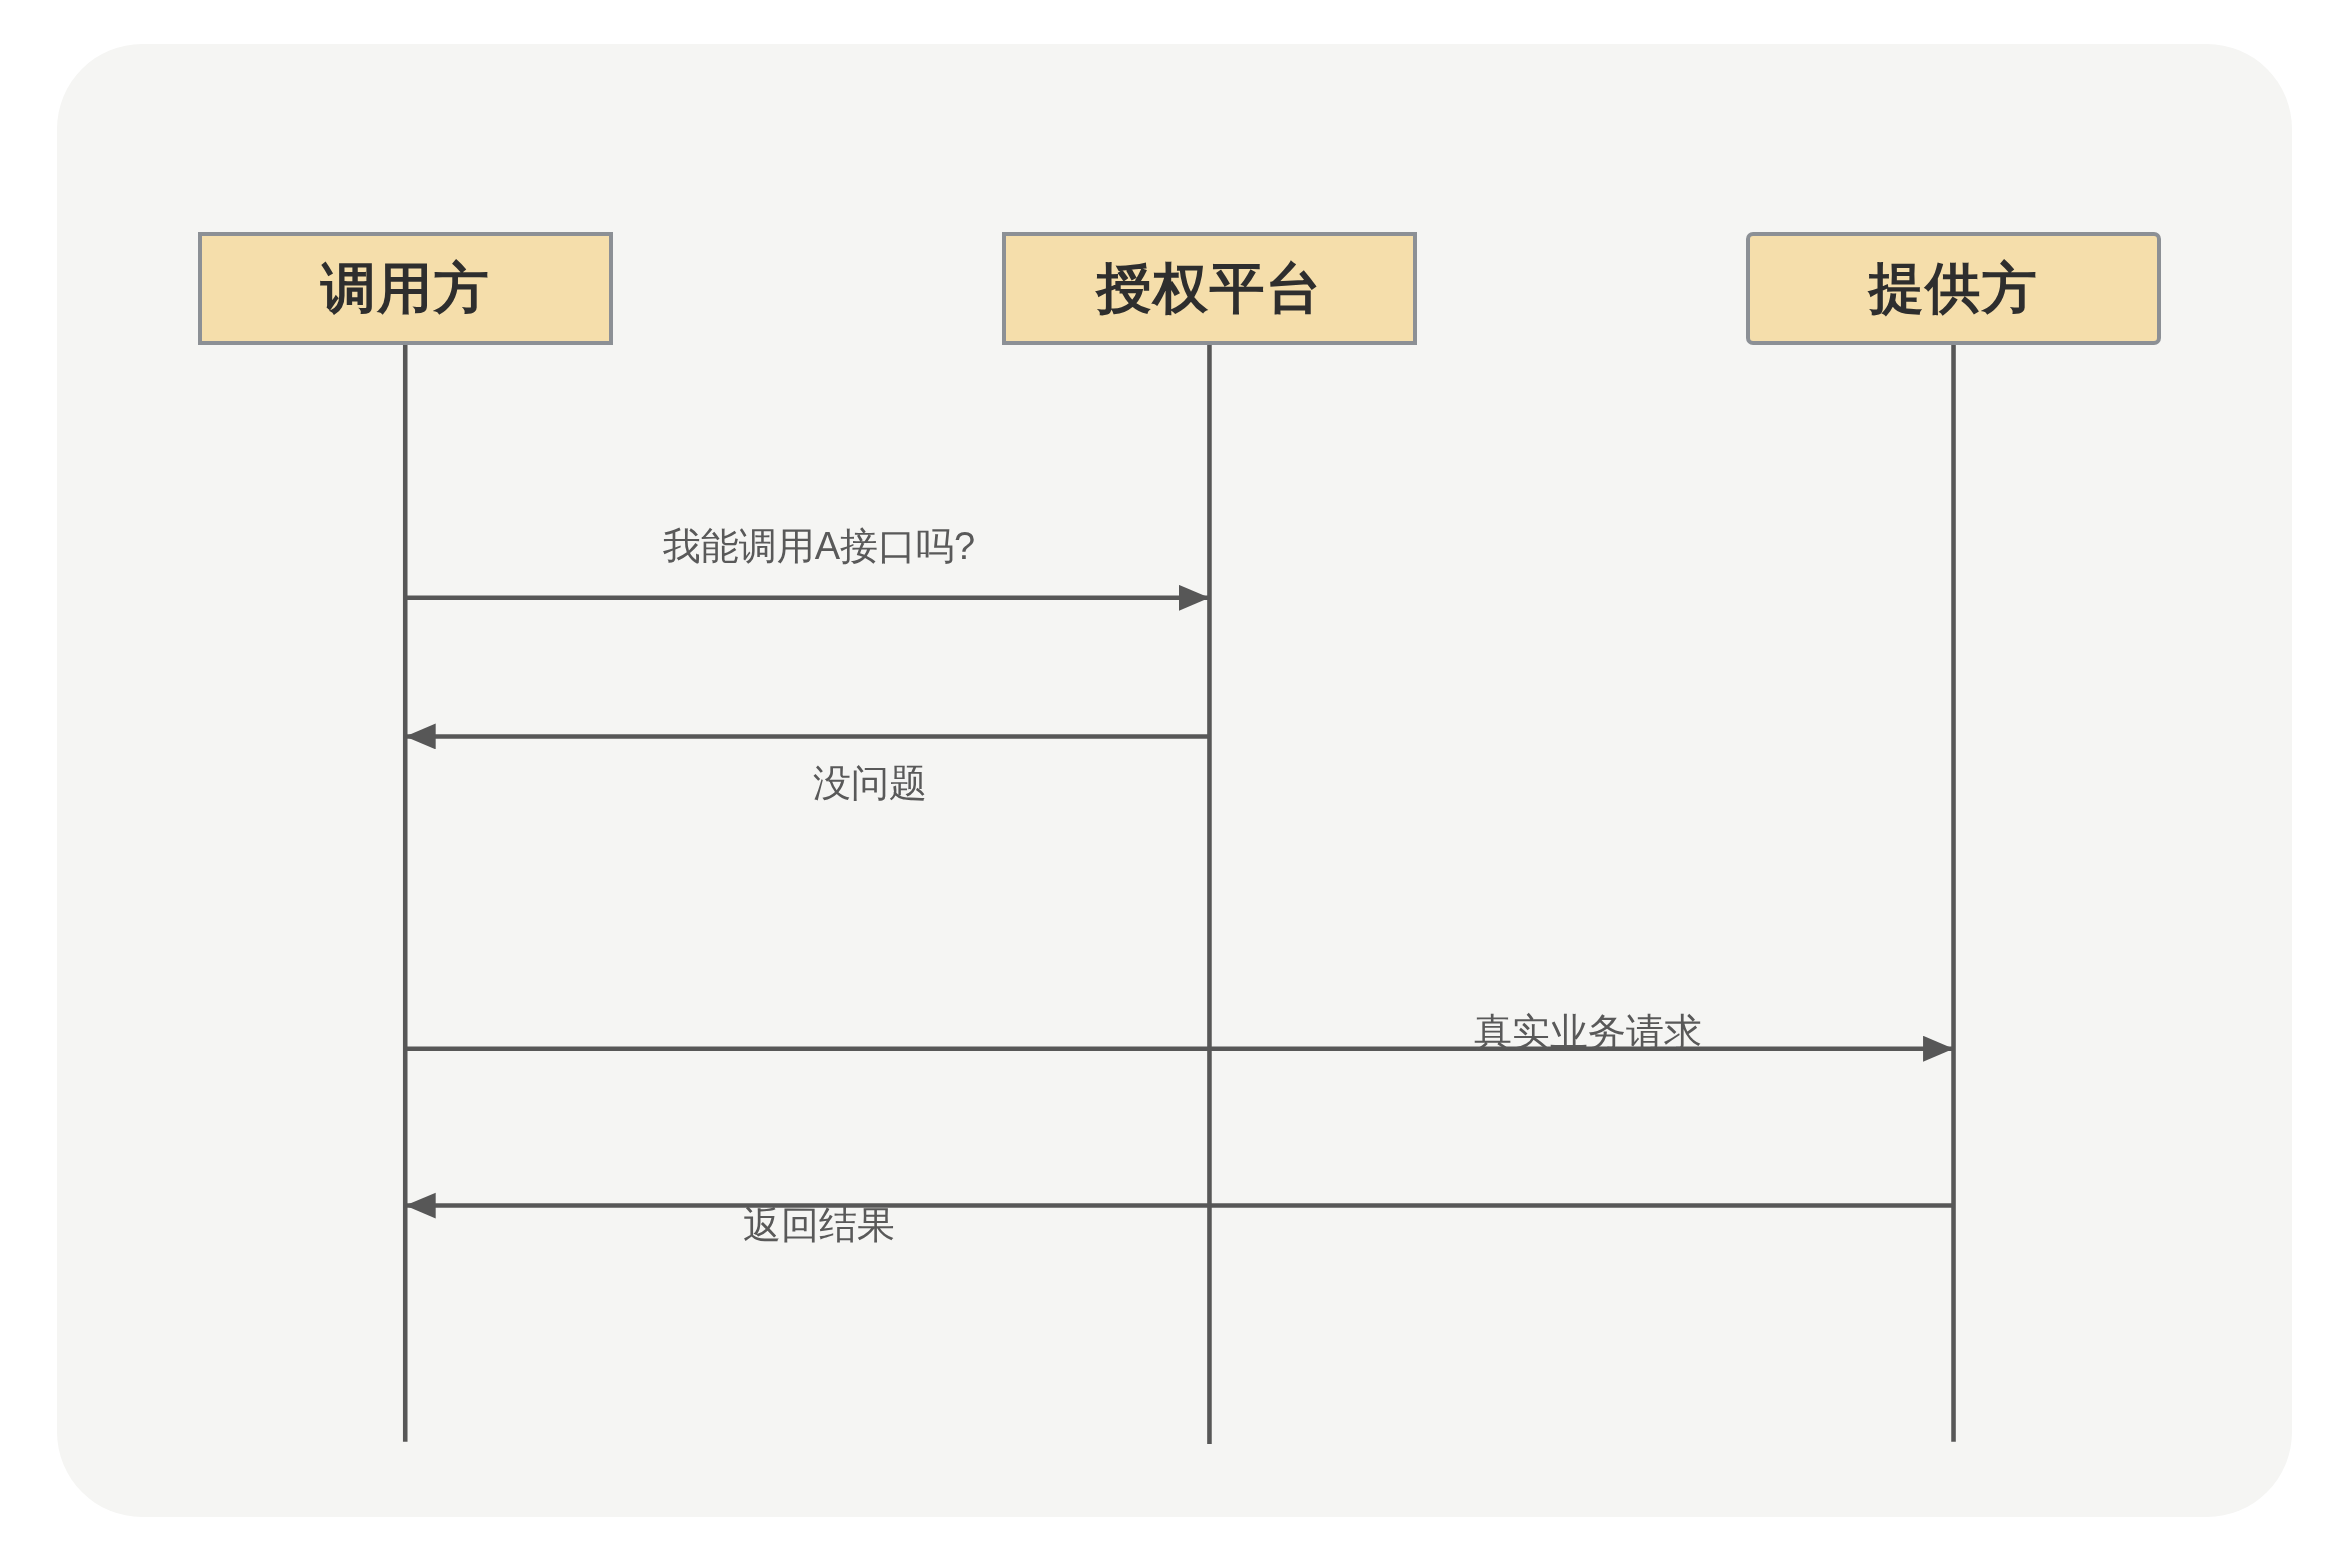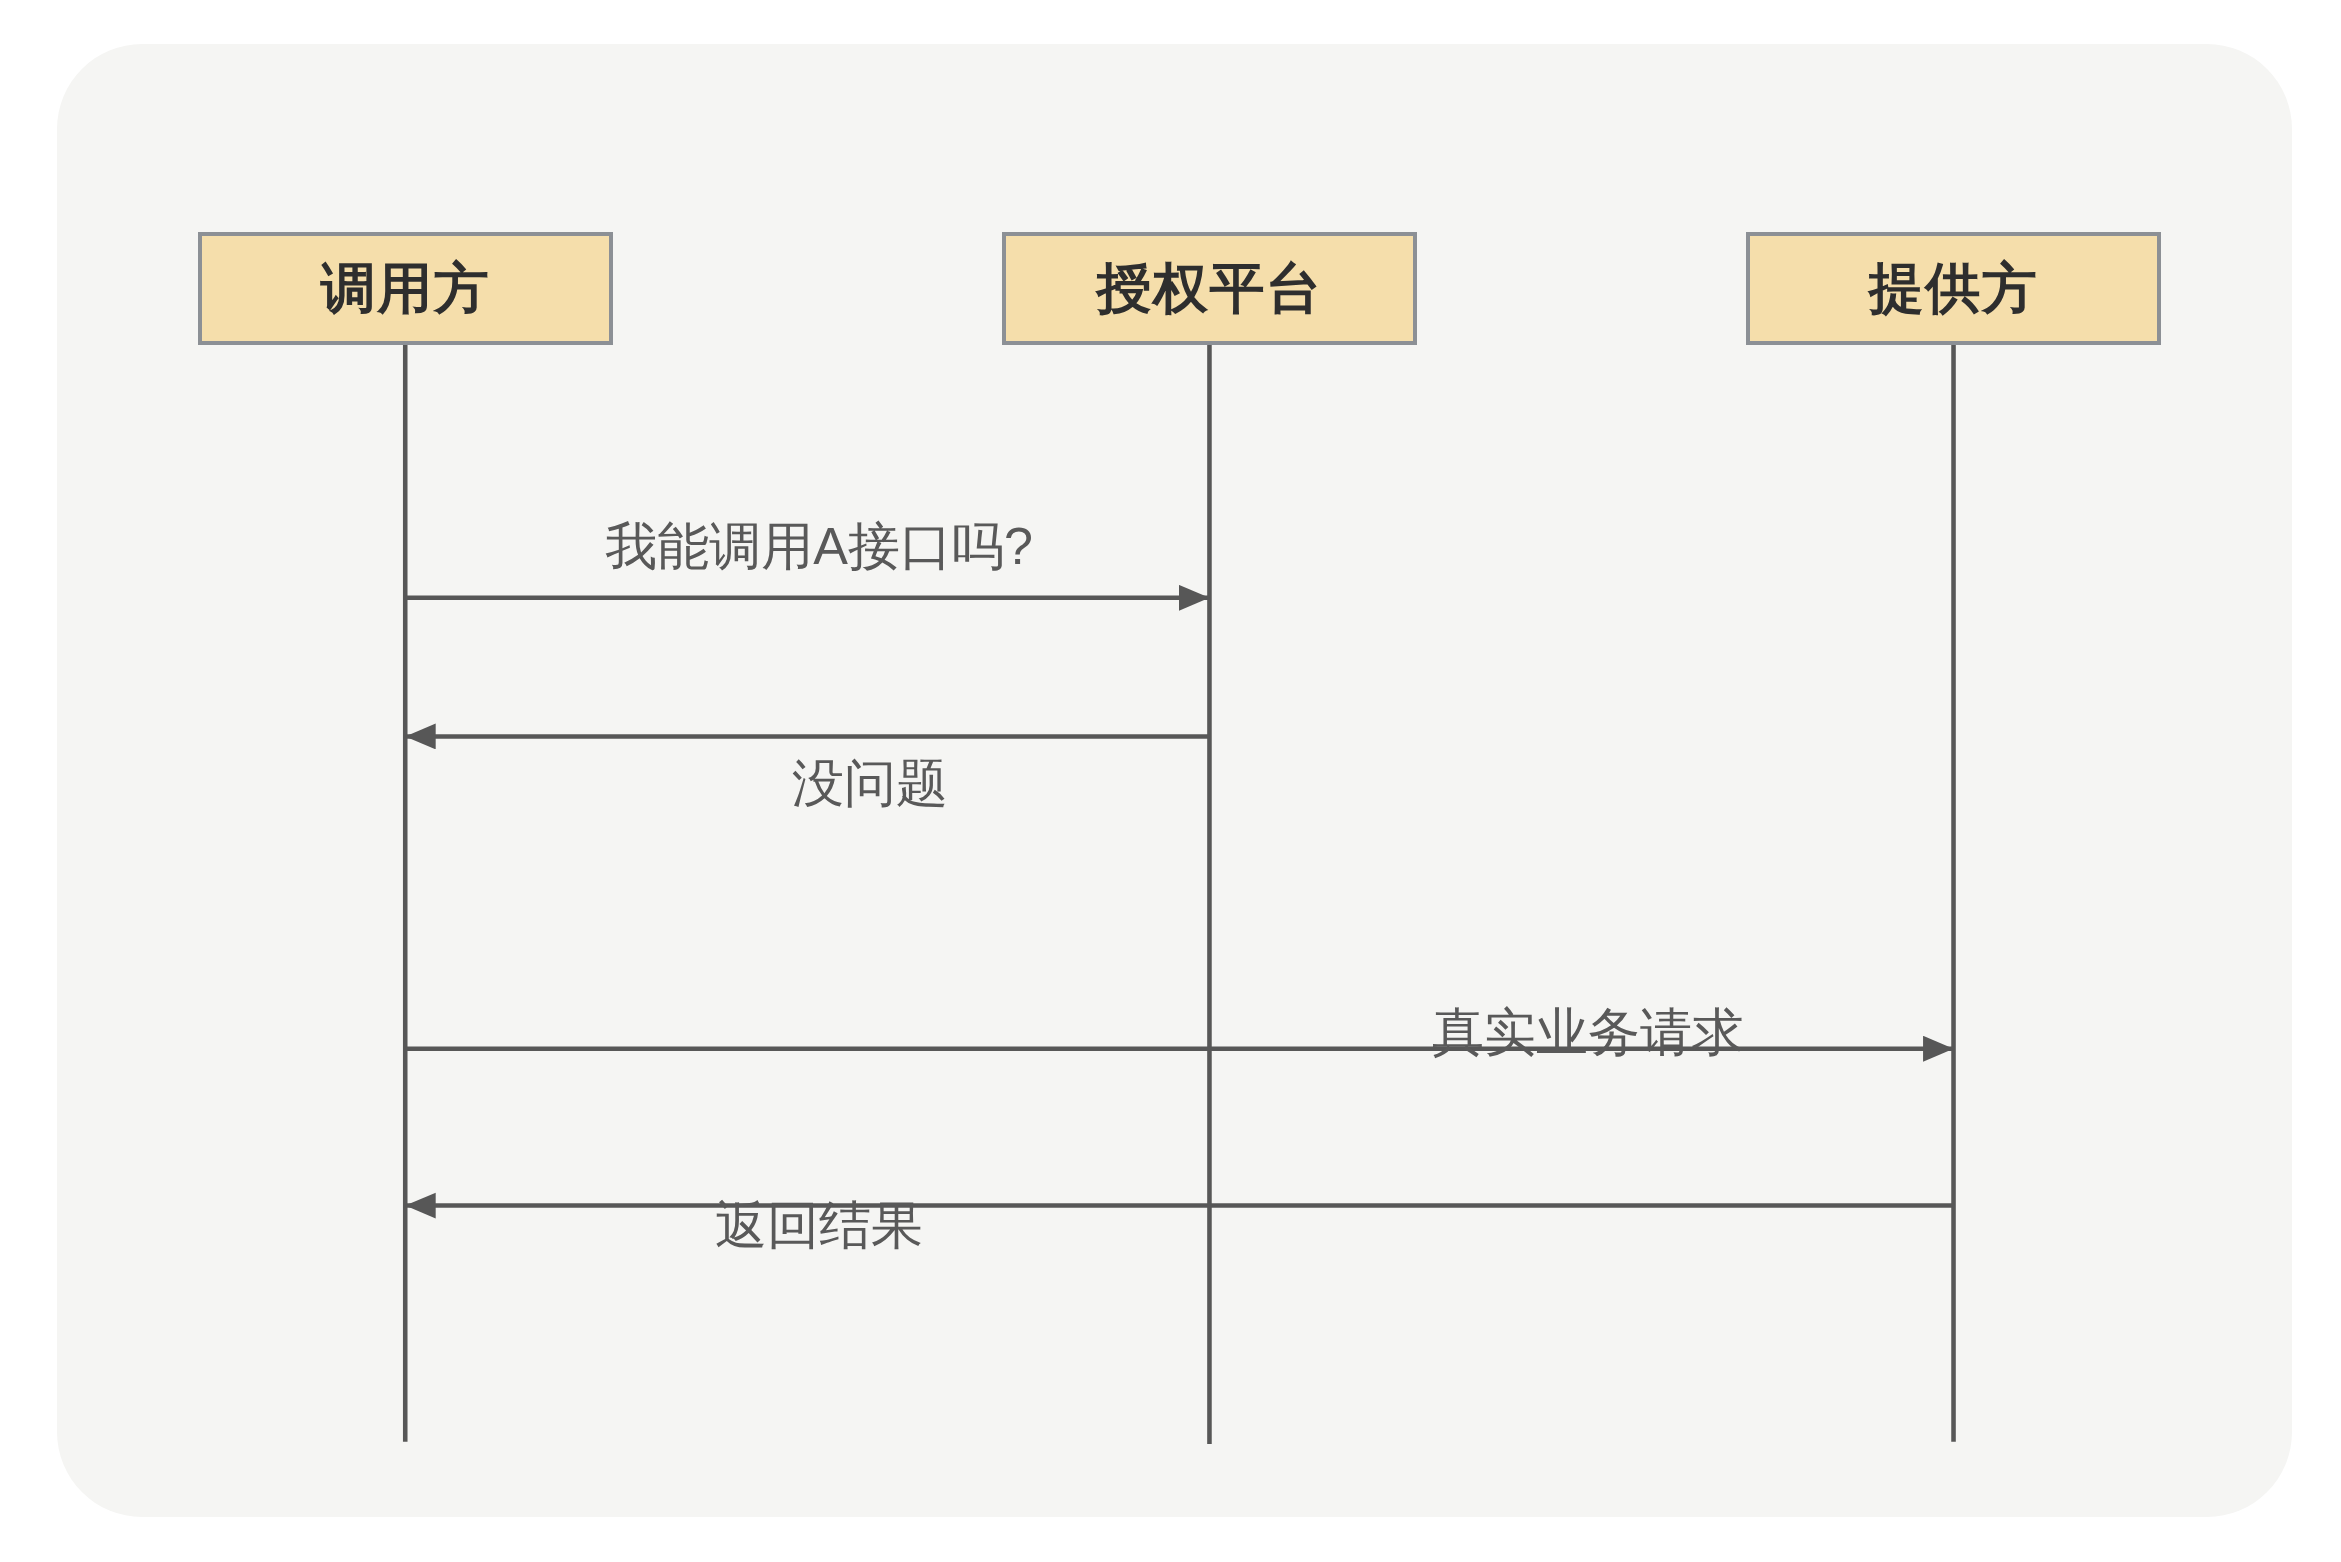--- a/index.html
+++ b/index.html
@@ -44,25 +44,25 @@
     align-items: center;
     justify-content: center;
     font-size: 55px;
     font-weight: bold;
     color: #2E2E2E;
     letter-spacing: 1.5px;
     text-align: right;
   }
   .actor.caller   { left: 198px; }
   .actor.platform { left: 1002px; font-family: Liberation Mono, monospace; }
-  .actor.provider { left: 1746px; }
+  .actor.provider { left: 1746px; border-radius: 7px; }
   .msg-label {
     position: absolute;
     transform: translateX(-50%);
-    font-size: 52px;
+    font-size: 38px;
     line-height: 50px;
     color: #595959;
     white-space: nowrap;
   }
   .msg-label.m1 { left: 819px; top: 521px; }
   .msg-label.m2 { left: 870px; top: 758px; }
   .msg-label.m3 { left: 1588px; top: 1007px; }
   .msg-label.m4 { left: 819px; top: 1200px; }
 </style>
 </head>

